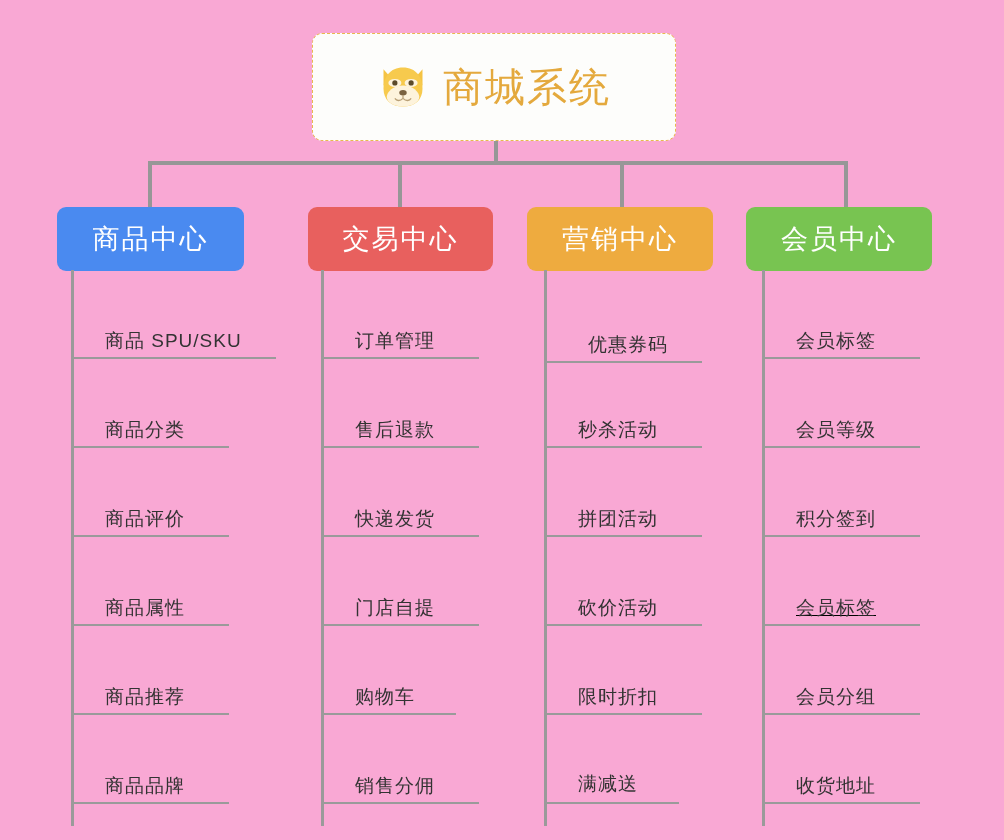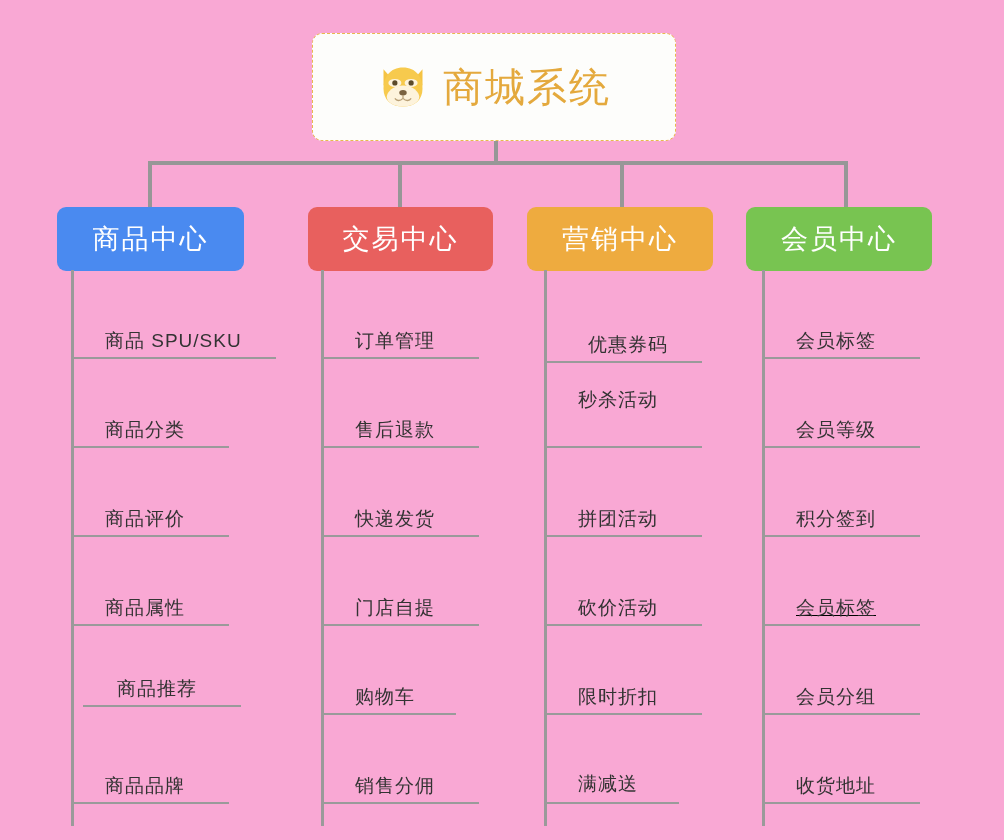--- a/index.html
+++ b/index.html
@@ -165,21 +165,21 @@
       <span class="leaf-underline" style="width:158px;"></span>
     </div>
     <div class="leaf-item" style="top:178px; width:158px;">
       <span class="leaf-text">商品评价</span>
       <span class="leaf-underline" style="width:158px;"></span>
     </div>
     <div class="leaf-item" style="top:267px; width:158px;">
       <span class="leaf-text">商品属性</span>
       <span class="leaf-underline" style="width:158px;"></span>
     </div>
-    <div class="leaf-item" style="top:348px; width:158px;margin-left:12px;">
+    <div class="leaf-item" style="top:356px; width:158px;">
       <span class="leaf-text">商品推荐</span>
       <span class="leaf-underline" style="width:158px;"></span>
     </div>
     <div class="leaf-item" style="top:445px; width:158px;">
       <span class="leaf-text">商品品牌</span>
       <span class="leaf-underline" style="width:158px;"></span>
     </div>
   </div>
 
   <div class="leaf-col" style="left:321px;">
@@ -209,21 +209,21 @@
       <span class="leaf-underline" style="width:158px;"></span>
     </div>
   </div>
 
   <div class="leaf-col" style="left:544px;">
     <div class="leaf-spine" style="height:556px;"></div>
     <div class="leaf-item" style="top:4px;   width:158px;padding-left:44px;">
       <span class="leaf-text">优惠券码</span>
       <span class="leaf-underline" style="width:158px;"></span>
     </div>
-    <div class="leaf-item" style="top:89px;  width:158px;align-items:center;">
+    <div class="leaf-item" style="top:89px;  width:158px;">
       <span class="leaf-text">秒杀活动</span>
       <span class="leaf-underline" style="width:158px;"></span>
     </div>
     <div class="leaf-item" style="top:178px; width:158px;">
       <span class="leaf-text">拼团活动</span>
       <span class="leaf-underline" style="width:158px;"></span>
     </div>
     <div class="leaf-item" style="top:267px; width:158px;">
       <span class="leaf-text">砍价活动</span>
       <span class="leaf-underline" style="width:158px;"></span>

